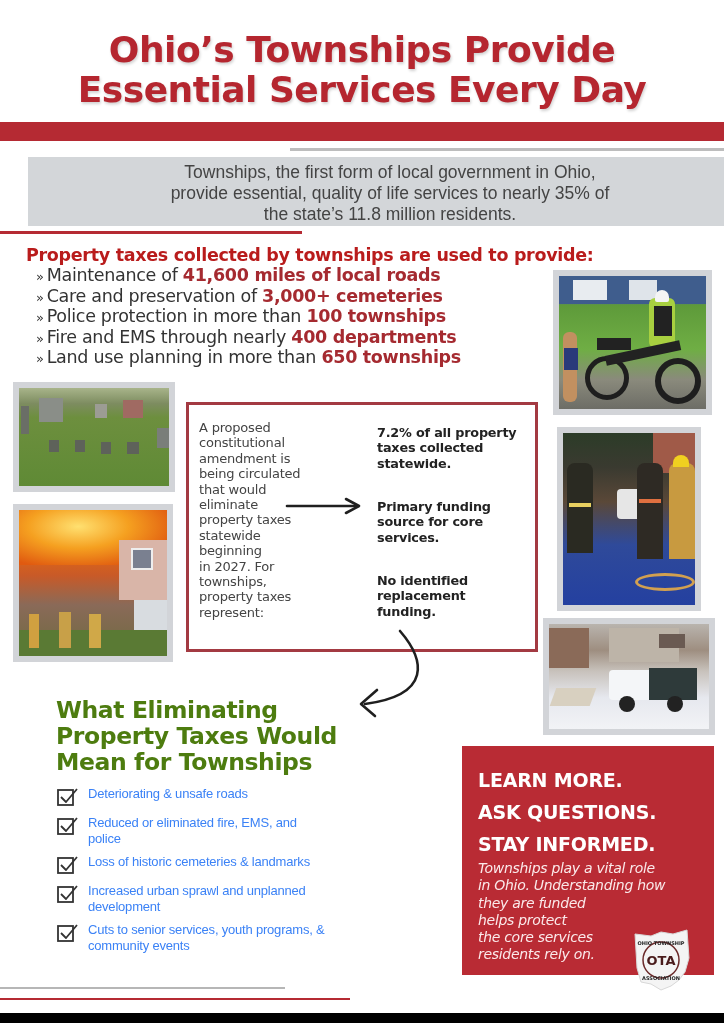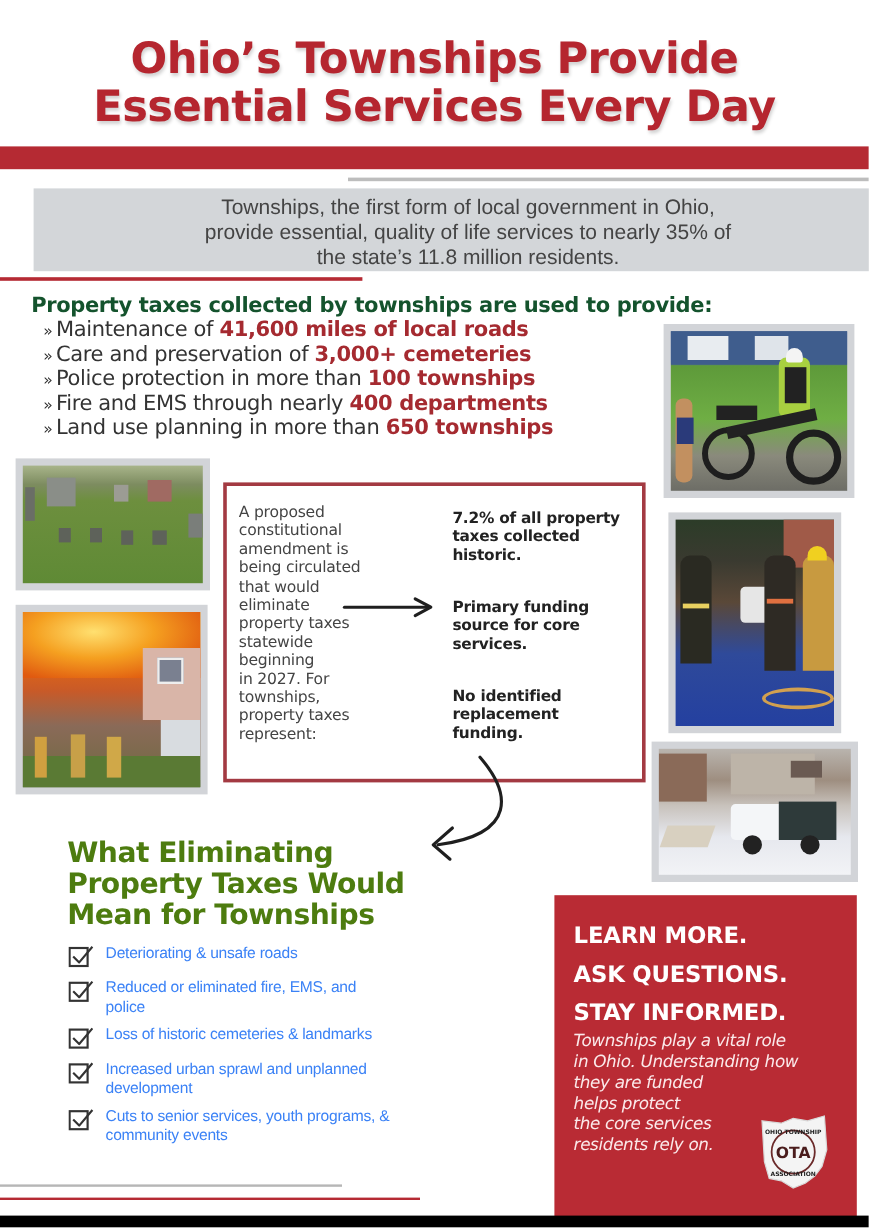--- a/index.html
+++ b/index.html
@@ -18,21 +18,21 @@
   .red-bar { left: 0; top: 122px; width: 724px; height: 19px; background: #b52a33; }
   .gray-line-top { left: 290px; top: 148px; width: 434px; height: 3px; background: #bdbdbd; }
   .gray-band {
     left: 0; top: 157px; width: 724px; height: 69px; background: #d3d6d9;
     text-align: center; color: #444; font-size: 17.5px; line-height: 21px; padding-top: 5px; margin-left: 28px;
   }
   .red-line-under-band { left: 0; top: 231px; width: 302px; height: 3px; background: #b52a33; }
 
   
   .services-heading {
-    left: 26px; top: 245px; font-size: 17.5px; font-weight: bold; color: #14532d;
+    left: 26px; top: 245px; font-size: 17.5px; font-weight: bold; color: #b91c1c;
     font-family: "DejaVu Sans", sans-serif; letter-spacing: -0.3px;
   }
   .services-list { left: 36px; top: 266px; list-style: none; }
   .services-list li { font-size: 17.5px; line-height: 19.6px; color: #333; font-family: "DejaVu Sans", sans-serif; letter-spacing: -0.3px; white-space: nowrap; }
   .services-list li .bullet { font-size: 13px; margin-right: 3px; }
   .services-list li .hl { color: #a52a30; font-weight: bold; }
 
   
   .photo { background: #d2d4d8; padding: 6px; }
   .photo .img { width: 100%; height: 100%; position: relative; overflow: hidden; }
@@ -78,21 +78,21 @@
   .impacts-list { left: 57px; top: 786px; width: 340px; list-style: none; }
   .impacts-list li { display: flex; align-items: flex-start; margin-bottom: 8px; }
   .impacts-list li .check { width: 22px; height: 20px; margin-right: 9px; margin-top: 1px; flex: 0 0 22px; }
   .impacts-list li .txt { font-size: 13px; line-height: 15.5px; color: #3b82f6; font-family: Liberation Sans, sans-serif; letter-spacing: -0.2px; }
 
   .gray-line-bottom { left: 0; top: 987px; width: 285px; height: 2px; background: #b6b6b6; }
   .red-line-bottom { left: 0; top: 998px; width: 350px; height: 2px; background: #b52a33; }
 
   
   .cta-box {
-    left: 462px; top: 746px; width: 252px; height: 276px; background: #b92b34;
+    left: 462px; top: 746px; width: 252px; height: 229px; background: #b92b34;
     padding: 18px 16px 0 16px; color: #fff;
   }
   .cta-line { font-weight: bold; font-size: 19px; line-height: 32px; font-family: "DejaVu Sans", sans-serif; letter-spacing: -0.2px; white-space: nowrap; }
   .cta-body {
     width: 220px; font-style: italic; font-size: 14px; line-height: 17.3px; color: #fbe9ea;
     font-family: "DejaVu Sans", sans-serif; letter-spacing: -0.3px;
   }
   .cta-body span { display: block; white-space: nowrap; }
   .logo { left: 631px; top: 928px; width: 62px; height: 66px; }
 
@@ -209,21 +209,21 @@
   <div>beginning</div>
   <div>in 2027. For</div>
   <div>townships,</div>
   <div>property taxes</div>
   <div>represent:</div>
 </div>
 
 <div class="abs amend-point amend-p1">
   <div>7.2% of all property</div>
   <div>taxes collected</div>
-  <div>historic.</div>
+  <div>statewide.</div>
 </div>
 <div class="abs amend-point amend-p2">
   <div>Primary funding</div>
   <div>source for core</div>
   <div>services.</div>
 </div>
 <div class="abs amend-point amend-p3">
   <div>No identified</div>
   <div>replacement</div>
   <div>funding.</div>

